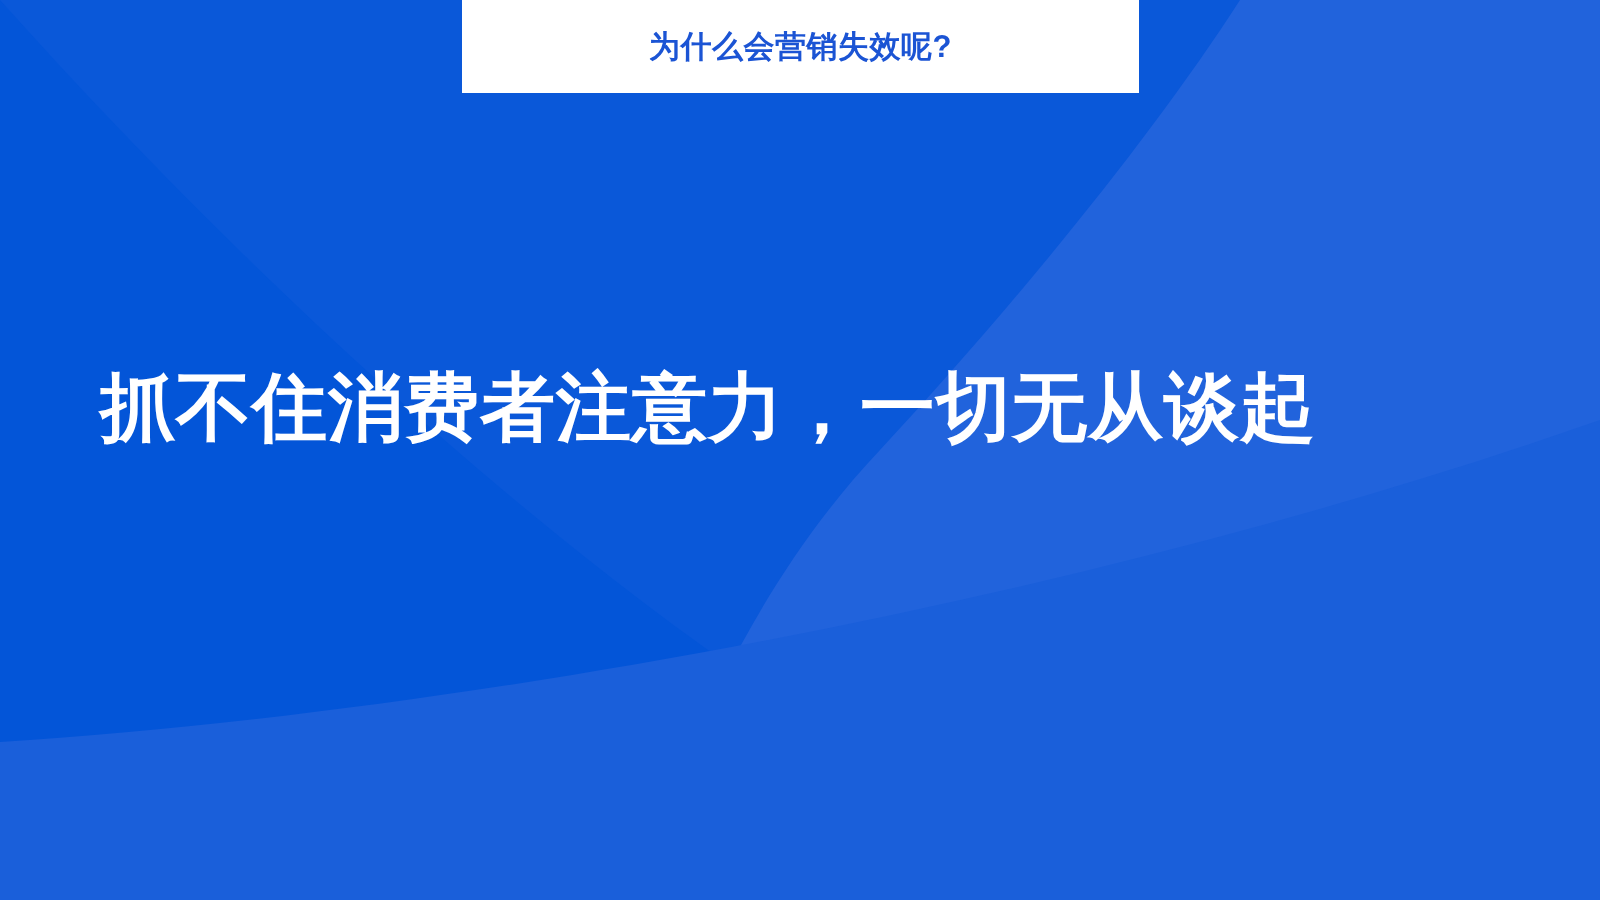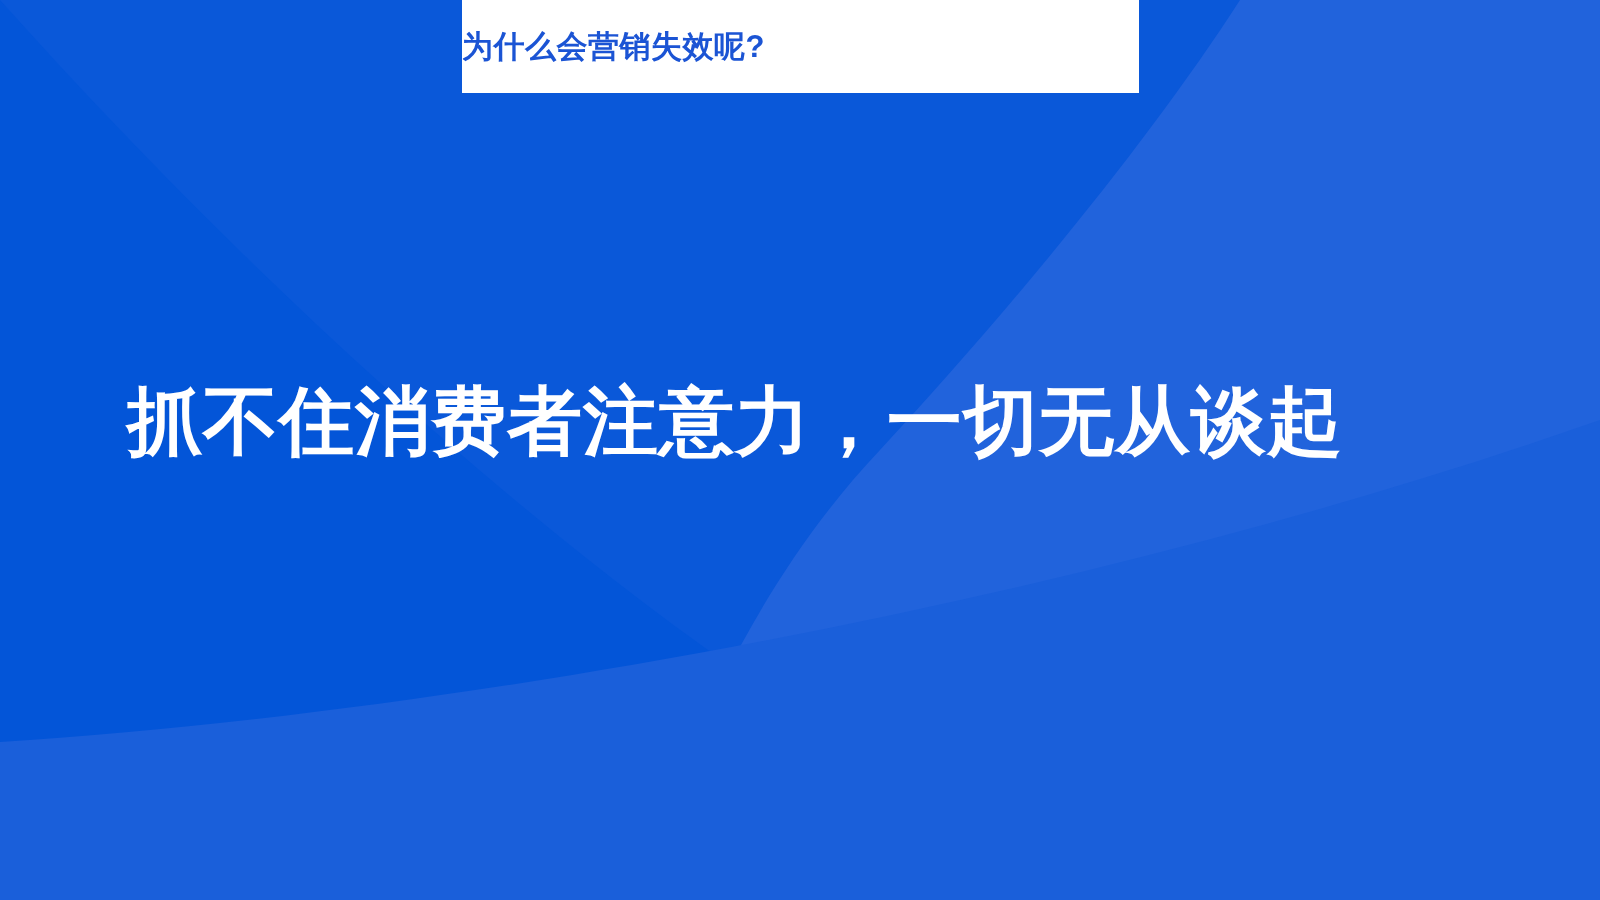--- a/index.html
+++ b/index.html
@@ -29,21 +29,21 @@
   
   #header-banner {
     position: absolute;
     left: 462px;
     top: 0;
     width: 677px;
     height: 93px;
     background: #ffffff;
     display: flex;
     align-items: center;
-    justify-content: flex-start;
+    justify-content: center;
     z-index: 5;
   }
 
   #header-title {
     font-size: 31px;
     font-weight: 700;
     color: #1b54d4;
     letter-spacing: 0.5px;
     line-height: 1;
     white-space: nowrap;
@@ -51,24 +51,23 @@
   }
 
   
   #headline-wrap {
     position: absolute;
     left: 0;
     top: 352px;
     width: 1416px;
     height: 110px;
     display: flex;
-    align-items: flex-end;
+    align-items: center;
     justify-content: center;
     z-index: 4;
-    padding-left: 27px;
   }
 
   #headline {
     font-size: 75px;
     font-weight: 700;
     color: #ffffff;
     letter-spacing: 1px;
     line-height: 1.1;
     white-space: nowrap;
     margin: 0;

